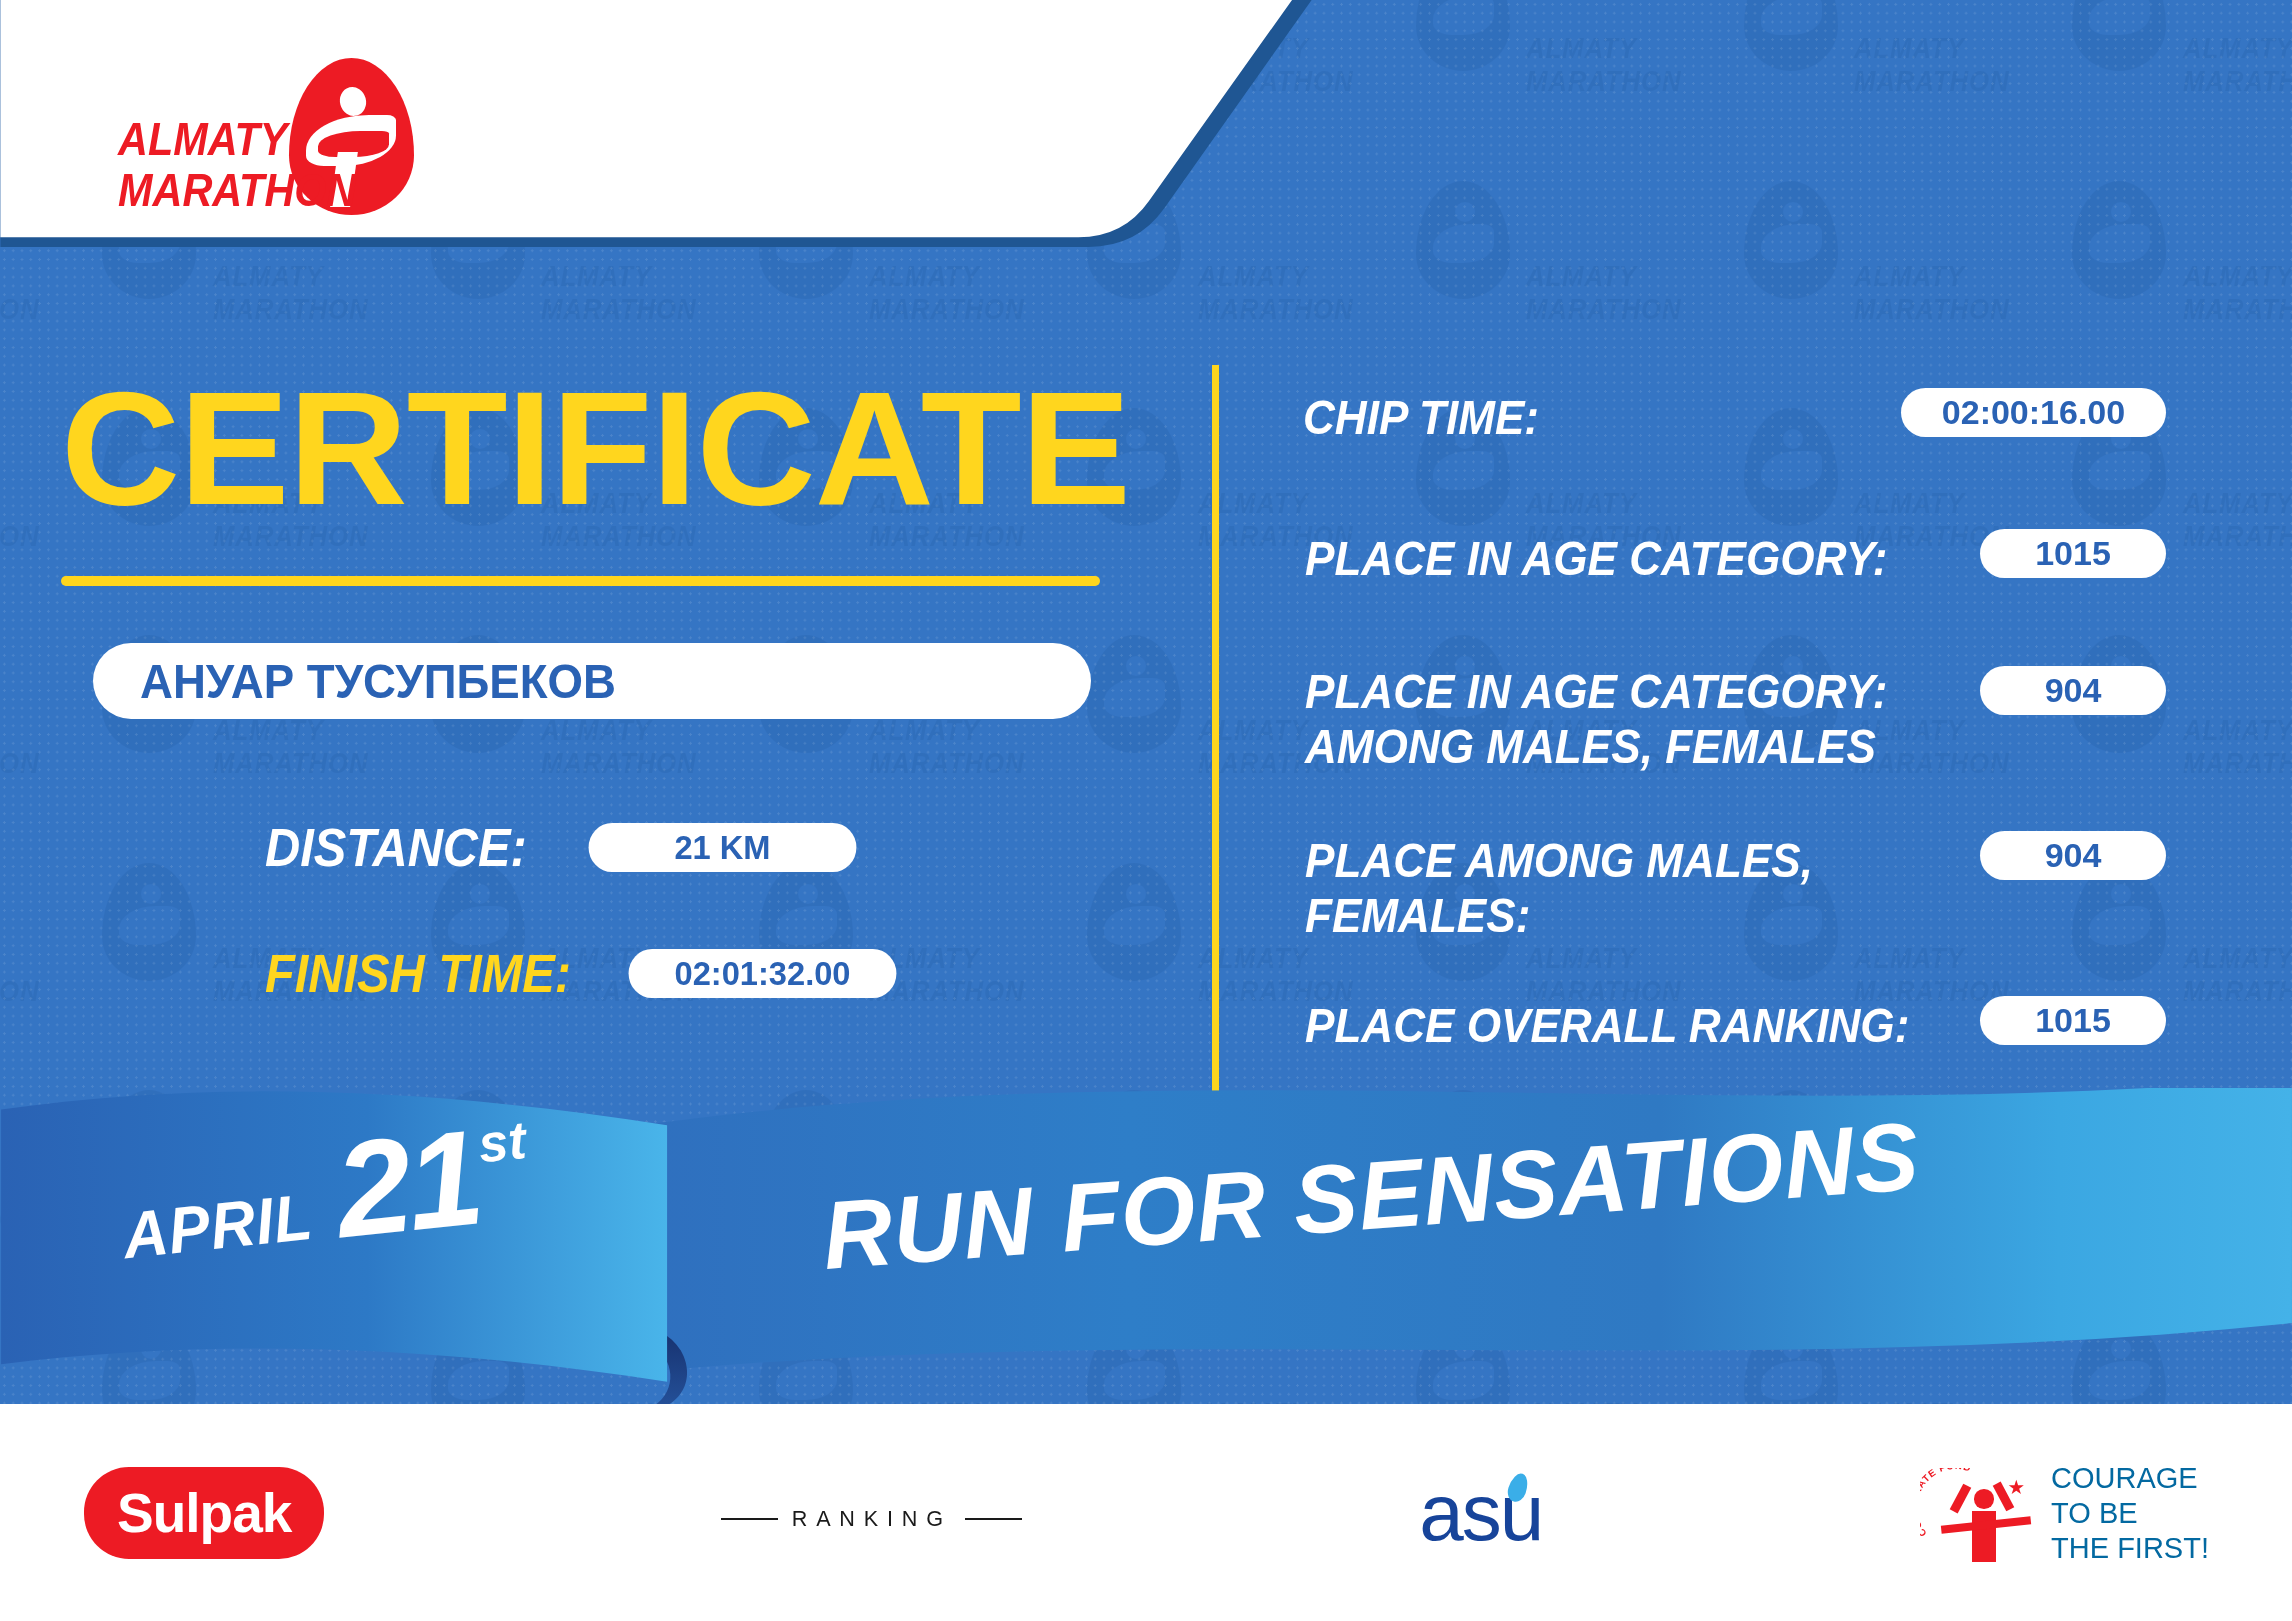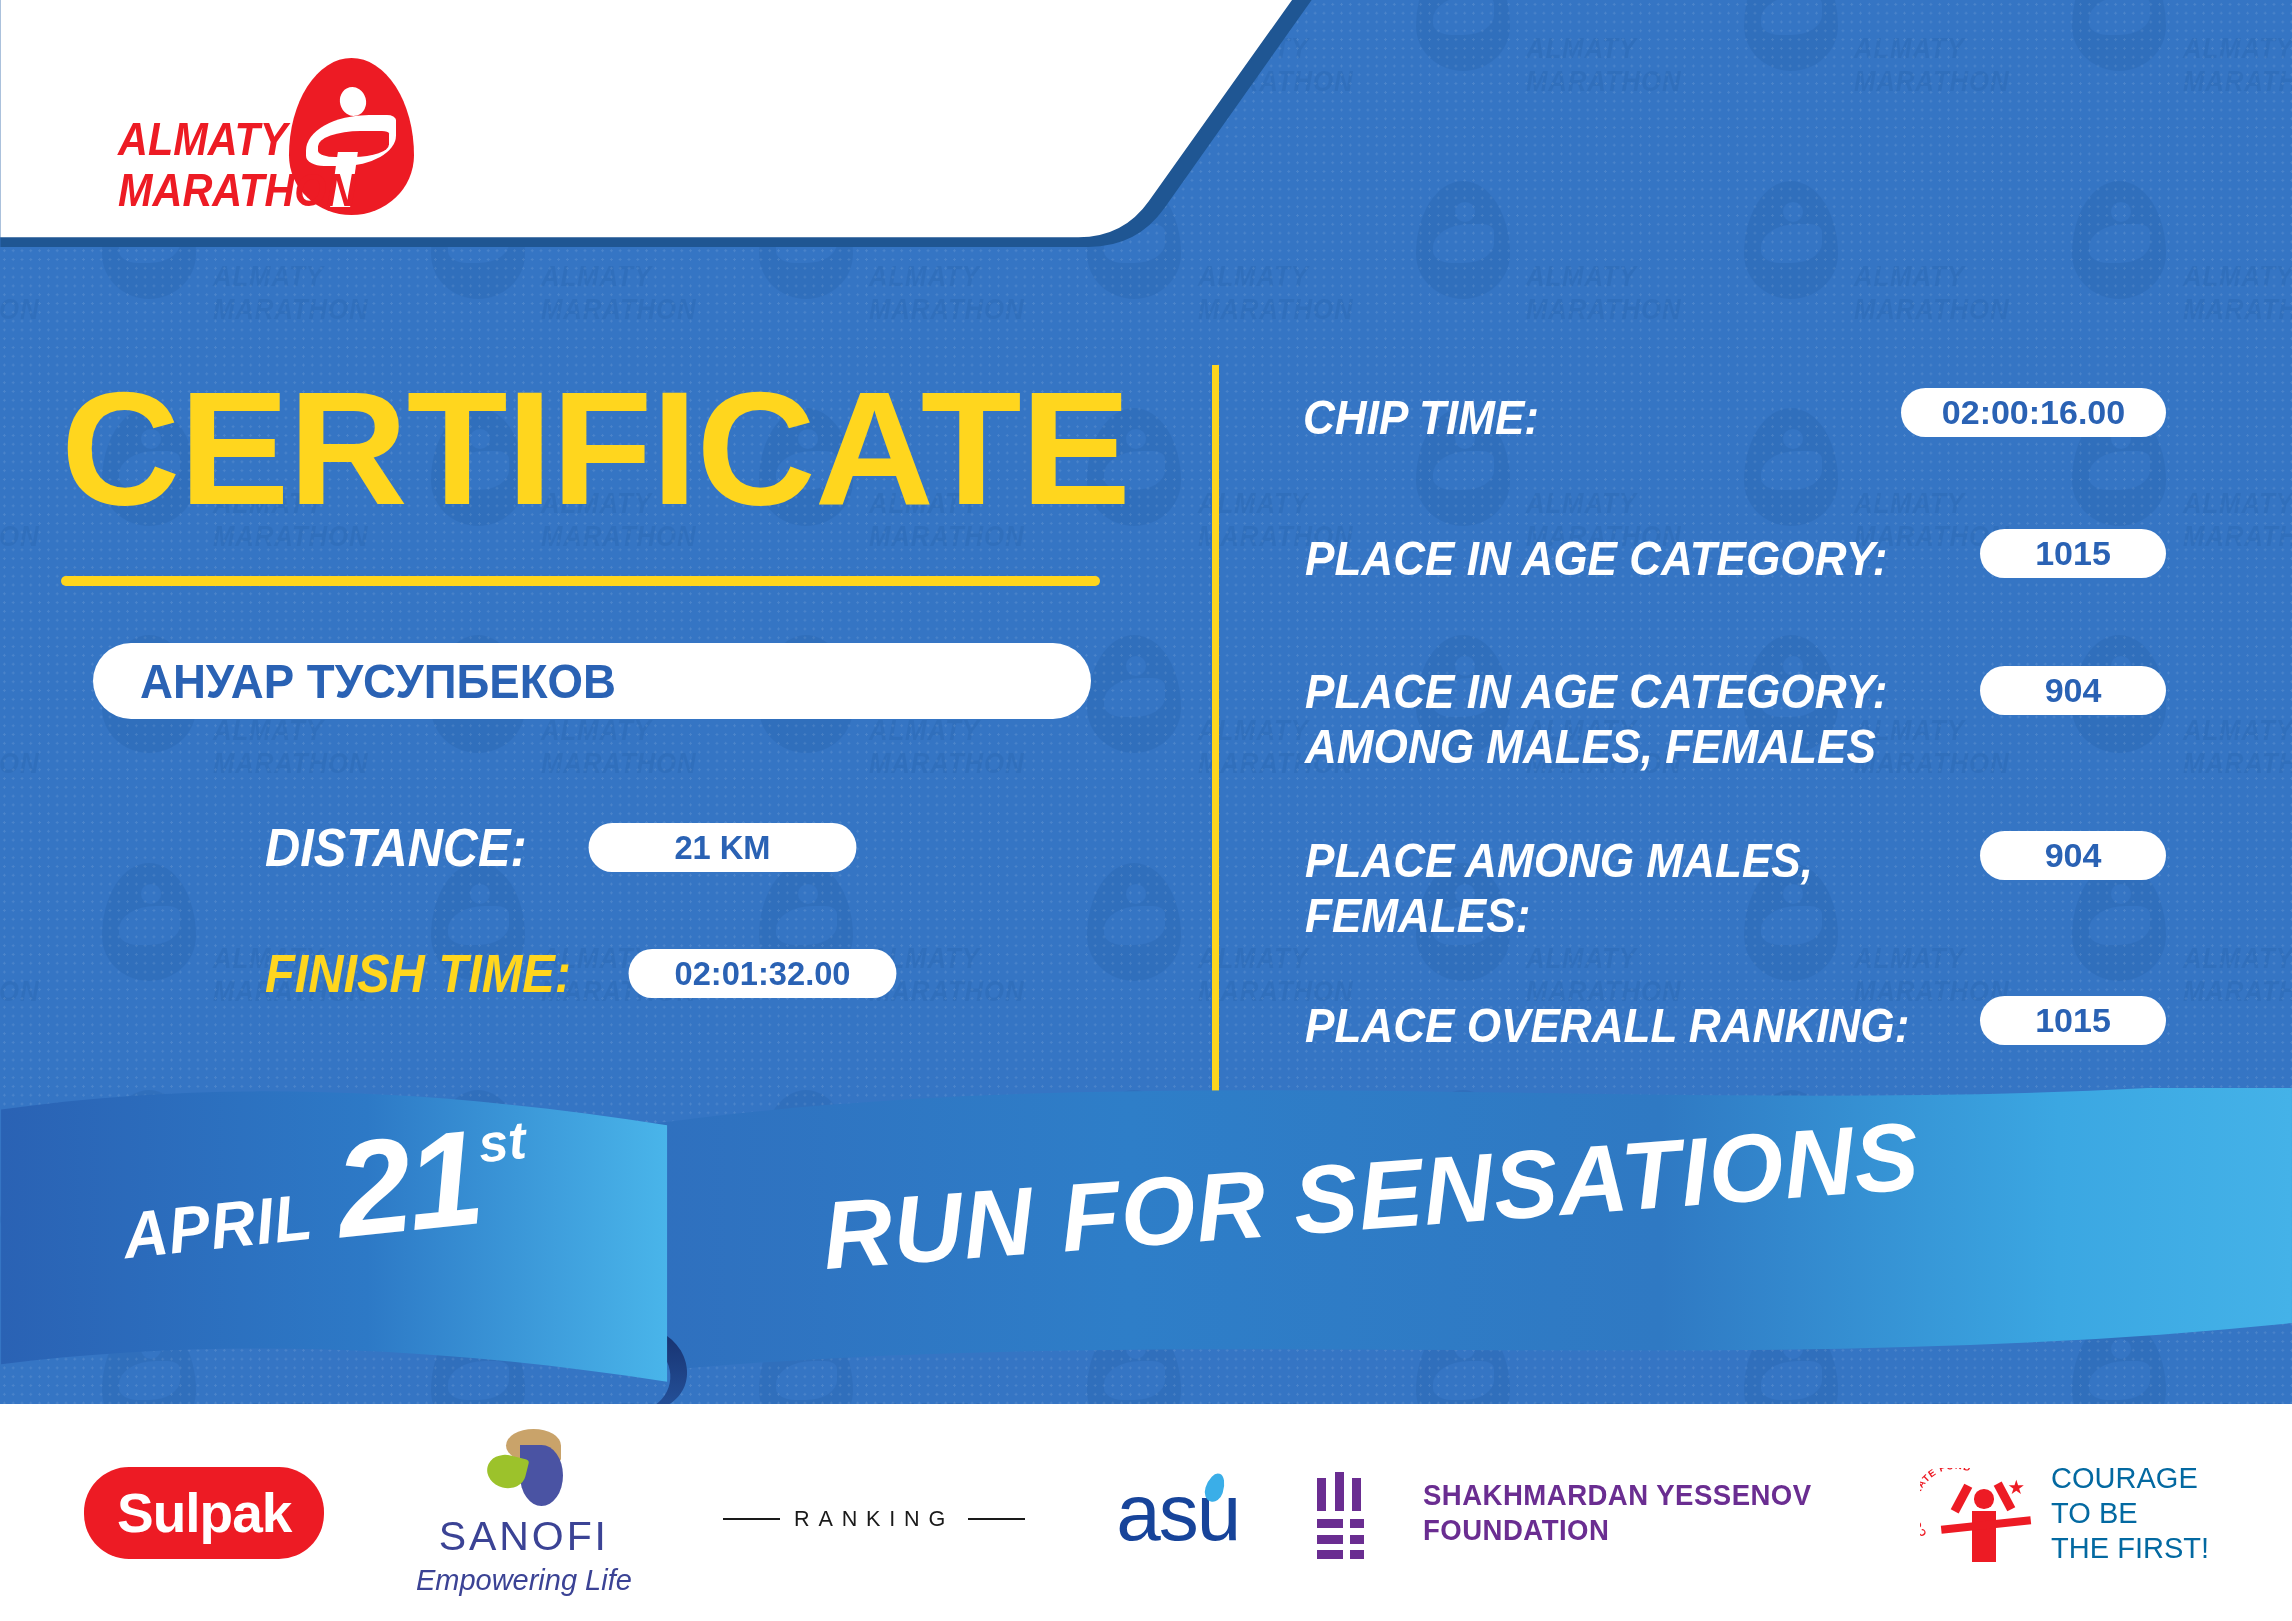--- a/index.html
+++ b/index.html
@@ -697,63 +697,37 @@
   </div>
 
   <div class="slogan">RUN FOR SENSATIONS</div>
 
   <div class="sponsors">
 
     <div class="sp">
       <div class="sp-sulpak">Sulpak</div>
     </div>
 
-    <div class="sp sp-sanofi">
-      <div>
-        <div class="sanofi-mark">
-          <span class="tan"></span>
-            <span class="blue"></span>
-            <span class="green"></span>
-        </div>
-        <div class="sanofi-name">SANOFI</div>
-        <div class="sanofi-tag">Empowering Life</div>
-      </div>
-    </div>
 
     <div class="sp sp-oriflame">
       <div>
         <div class="ori-sub">
           <span class="line"></span>
           <span class="txt">RANKING</span>
           <span class="line"></span>
         </div>
       </div>
     </div>
 
 
     <div class="sp sp-asu">
       <span class="asu-word">asu</span>
       <span class="asu-drop"></span>
     </div>
 
-    <div class="sp sp-yessenov">
-      <span class="yes-mark">
-        <i style="left:2px;top:5.9px;width:8.8px;height:33px;"></i>
-        <i style="left:19.6px;top:0px;width:8.8px;height:39px;"></i>
-        <i style="left:37px;top:5.9px;width:8.8px;height:33px;"></i>
-        <i style="left:2px;top:47px;width:25.5px;height:8.8px;"></i>
-        <i style="left:35px;top:47px;width:13.7px;height:8.8px;"></i>
-        <i style="left:2px;top:63px;width:25.5px;height:8.8px;"></i>
-        <i style="left:35px;top:63px;width:13.7px;height:8.8px;"></i>
-        <i style="left:2px;top:78px;width:25.5px;height:8.8px;"></i>
-        <i style="left:35px;top:78px;width:13.7px;height:8.8px;"></i>
-      </span>
-      <span class="yes-name">SHAKHMARDAN YESSENOV
-FOUNDATION</span>
-    </div>
 
     <div class="sp sp-courage">
       <span class="cg-mark">
         <svg class="cg-arc" width="88" height="96" viewBox="0 0 90 98">
           <defs>
               <path id="arcp" d="M8,90 A46,46 0 0 1 80,16"></path>
             </defs>
           <text font-size="13" font-weight="700" fill="#ed1b24" letter-spacing="1.2" font-family="Liberation Sans, sans-serif">
             <textPath href="#arcp" startOffset="2%" id="arc-text-node">CORPORATE FUND</textPath>
           </text>

